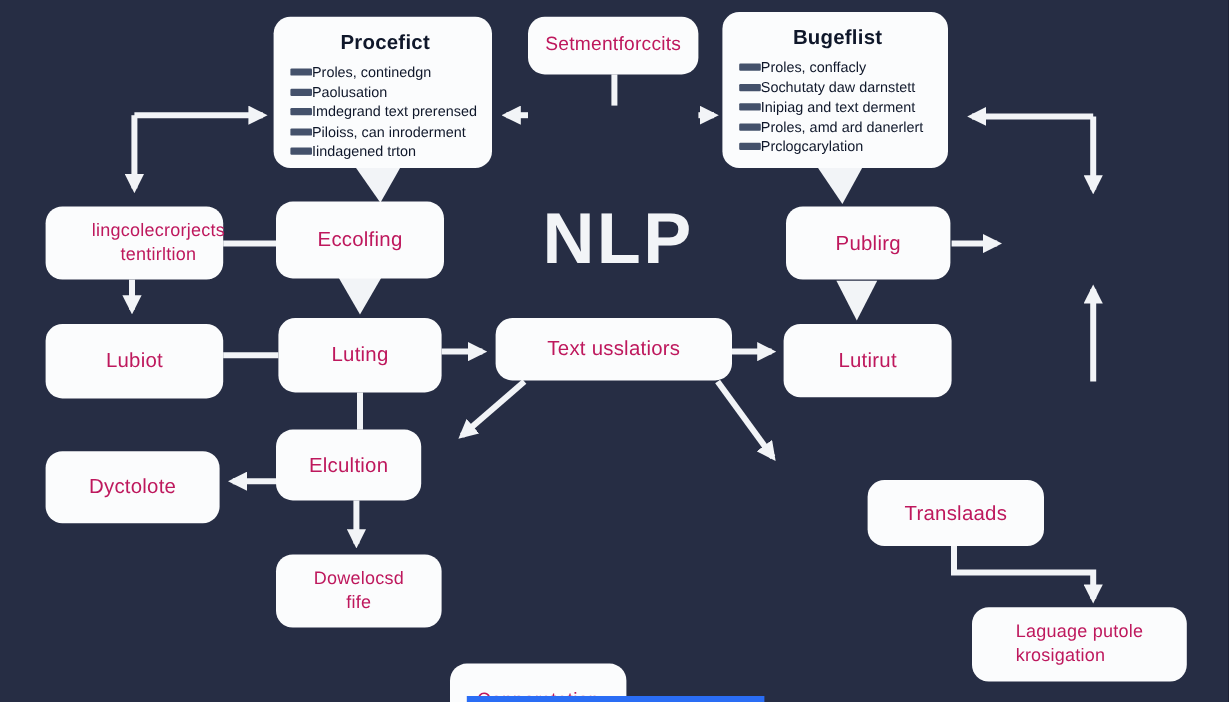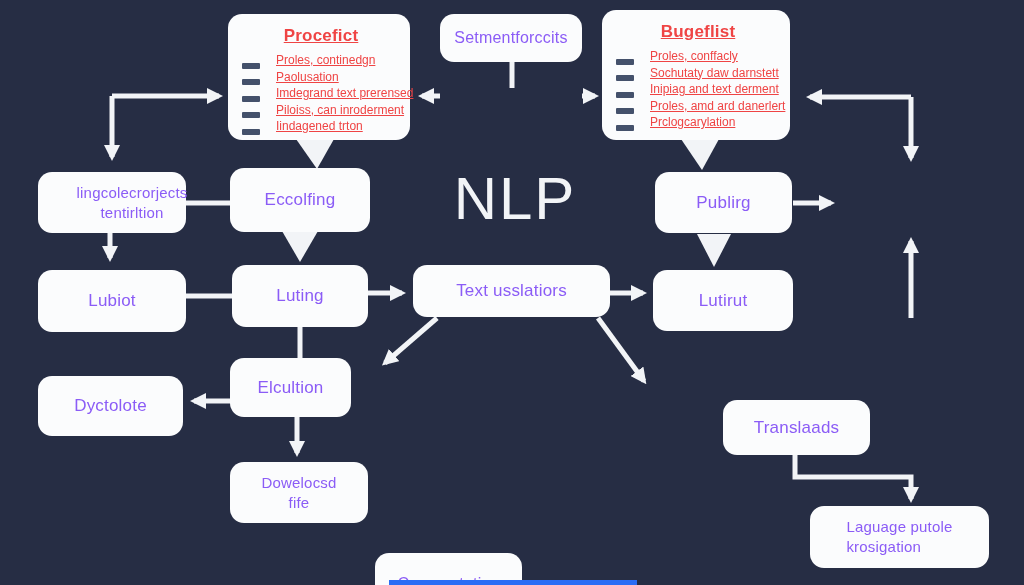--- a/index.html
+++ b/index.html
@@ -3,36 +3,36 @@
 <meta charset="utf-8">
 <style>
   html,body { margin:0; padding:0; background:#10131f; }
   #canvas {
     position:relative; width:1024px; height:585px;
     background:#262d44; overflow:hidden;
     font-family:"Liberation Sans", sans-serif;
   }
   .node {
     position:absolute; background:#fbfcfd; border-radius:14px;
-    color:#8b5cf6; display:flex; align-items:center; justify-content:center;
+    color:#be185d; display:flex; align-items:center; justify-content:center;
     text-align:center; box-sizing:border-box;
   }
   .node .label { font-size:17px; font-weight:500; letter-spacing:.2px; }
   .node .label.small { font-size:15px; line-height:20px; }
   .card {
     position:absolute; background:#fbfcfd; border-radius:14px;
-    color:#ef4444; box-sizing:border-box; padding:10px 10px 8px 14px;text-decoration:underline;
+    color:#0f172a; box-sizing:border-box; padding:10px 10px 8px 14px;
   }
   .card .card-title { text-align:center; font-size:17px; font-weight:700; margin:2px 0 6px 0; letter-spacing:.2px; }
   .card ul { list-style:none; margin:0; padding:0; }
-  .card li { display:flex; align-items:flex-end; gap:16px; font-size:12px; line-height:16.5px; font-weight:500; white-space:nowrap; }
+  .card li { display:flex; align-items:center; gap:0; font-size:12px; line-height:16.5px; font-weight:500; white-space:nowrap; }
   .dash { flex:0 0 auto; width:18px; height:6px; background:#44516b; border-radius:1px; display:inline-block; }
   #nlp-title {
     position:absolute; left:440px; top:163px; width:150px; height:70px;
-    color:#f2f4f7; font-size:60px; font-weight:400; letter-spacing:2px;
+    color:#f2f4f7; font-size:60px; font-weight:700; letter-spacing:2px;
     display:flex; align-items:center; justify-content:center;
   }
   #arrows { position:absolute; left:0; top:0; width:1024px; height:585px; pointer-events:none; }
   #arrows line, #arrows polyline { stroke:#f2f4f7; stroke-width:5; fill:none; }
   #arrows polygon.tri { fill:#f2f4f7; stroke:none; }
   #accent-bar { position:absolute; left:389px; top:580px; width:248px; height:5px; }
   .l-left { text-align:left; }
 </style>
 </head>
 <body>

